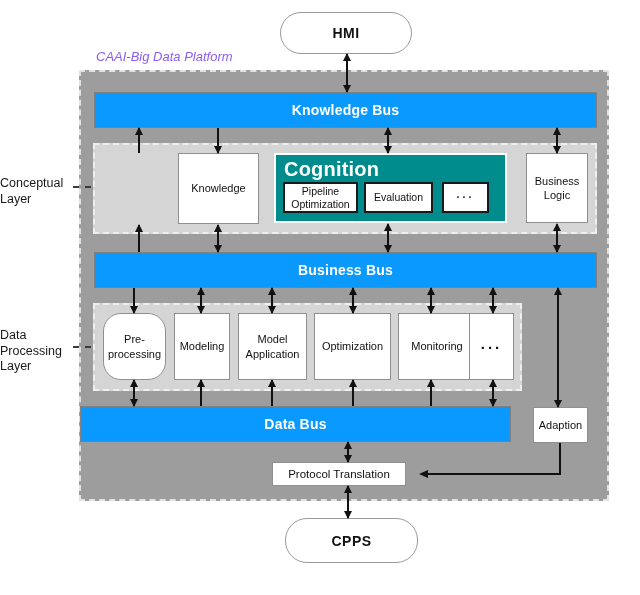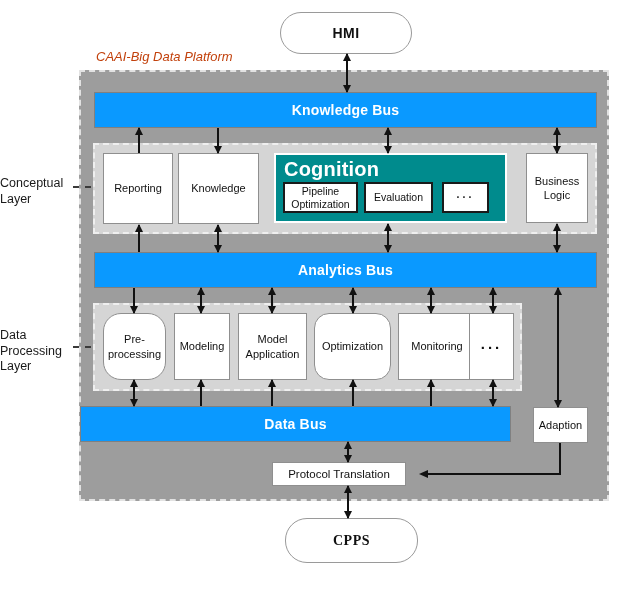--- a/index.html
+++ b/index.html
@@ -10,21 +10,21 @@
   }
   .abs{position:absolute;}
   
   .platform{
     left:79px;top:70px;width:530px;height:431px;
     background:var(--container_gray,#9d9d9d);
     border:2px dashed #e2e2e2;box-sizing:border-box;
   }
   .caption{
     left:96px;top:49px;width:140px;height:17px;
-    font-size:13px;font-style:italic;color:#c2410c;white-space:nowrap;
+    font-size:13px;font-style:italic;color:#8b5cf6;white-space:nowrap;
   }
   
   .bus{
     background:var(--bus_blue,#0a99ff);border:1px solid #808080;box-sizing:border-box;
     display:flex;align-items:center;justify-content:center;
     color:#fff;font-weight:bold;font-size:14px;letter-spacing:.2px;
   }
   #knowledge-bus{left:94px;top:92px;width:503px;height:36px;}
   #analytics-bus{left:94px;top:252px;width:503px;height:36px;}
   #data-bus{left:80px;top:406px;width:431px;height:36px;}
@@ -81,51 +81,50 @@
   </div>
 
   <div class="abs caption">CAAI-Big Data Platform</div>
 
   <div class="abs platform"></div>
 
   <div class="abs bus" id="knowledge-bus">
     <span>Knowledge Bus</span>
   </div>
   <div class="abs bus" id="analytics-bus">
-    <span>Analytics Bus</span>
+    <span>Business Bus</span>
   </div>
   <div class="abs bus" id="data-bus">
     <span>Data Bus</span>
   </div>
 
   <div class="abs layerbox" id="conceptual-layer"></div>
-  <div class="box" style="left:103px;top:153px;width:70px;height:71px;">Reporting</div>
   <div class="box" style="left:178px;top:153px;width:81px;height:71px;">Knowledge</div>
 
   <div class="abs" id="cognition">
     <div class="title">Cognition</div>
     <div class="box" style="left:7px;top:27px;width:75px;height:31px;">Pipeline Optimization</div>
     <div class="box" style="left:88px;top:27px;width:69px;height:31px;">Evaluation</div>
     <div class="box dots" style="left:166px;top:27px;width:47px;height:31px;">...</div>
   </div>
 
   <div class="box" style="left:526px;top:153px;width:62px;height:70px;">Business Logic</div>
 
   <div class="abs layerbox" id="dp-layer"></div>
   <div class="box" style="left:103px;top:313px;width:63px;height:67px;border-radius:18px;">Pre-processing</div>
   <div class="box" style="left:174px;top:313px;width:56px;height:67px;">Modeling</div>
   <div class="box" style="left:238px;top:313px;width:69px;height:67px;">Model Application</div>
-  <div class="box" style="left:314px;top:313px;width:77px;height:67px;border-radius:15px;">Optimization</div>
+  <div class="box" style="left:314px;top:313px;width:77px;height:67px;">Optimization</div>
   <div class="box" style="left:398px;top:313px;width:78px;height:67px;">Monitoring</div>
   <div class="box dots" style="left:469px;top:313px;width:45px;height:67px;">...</div>
 
   <div class="box" style="left:533px;top:407px;width:55px;height:36px;">Adaption</div>
   <div class="box" style="left:272px;top:462px;width:134px;height:24px;font-size:11.5px;">Protocol Translation</div>
 
-  <div class="stadium" id="cpps" style="left:285px;top:518px;width:133px;height:45px;font-family:Liberation Serif, serif;">
+  <div class="stadium" id="cpps" style="left:285px;top:518px;width:133px;height:45px;">
     <span>CPPS</span>
   </div>
 
   <div class="side-label" style="top:176px;">Conceptual Layer</div>
   <div class="tick" style="left:73px;top:186px;"></div>
   <div class="side-label" style="top:328px;">Data Processing Layer</div>
   <div class="tick" style="left:73px;top:346px;"></div>
 
   <div class="arrow" style="left:559px;top:443px;height:32px;"></div>
   <div class="hseg" style="left:427px;top:473px;width:134px;"></div>

